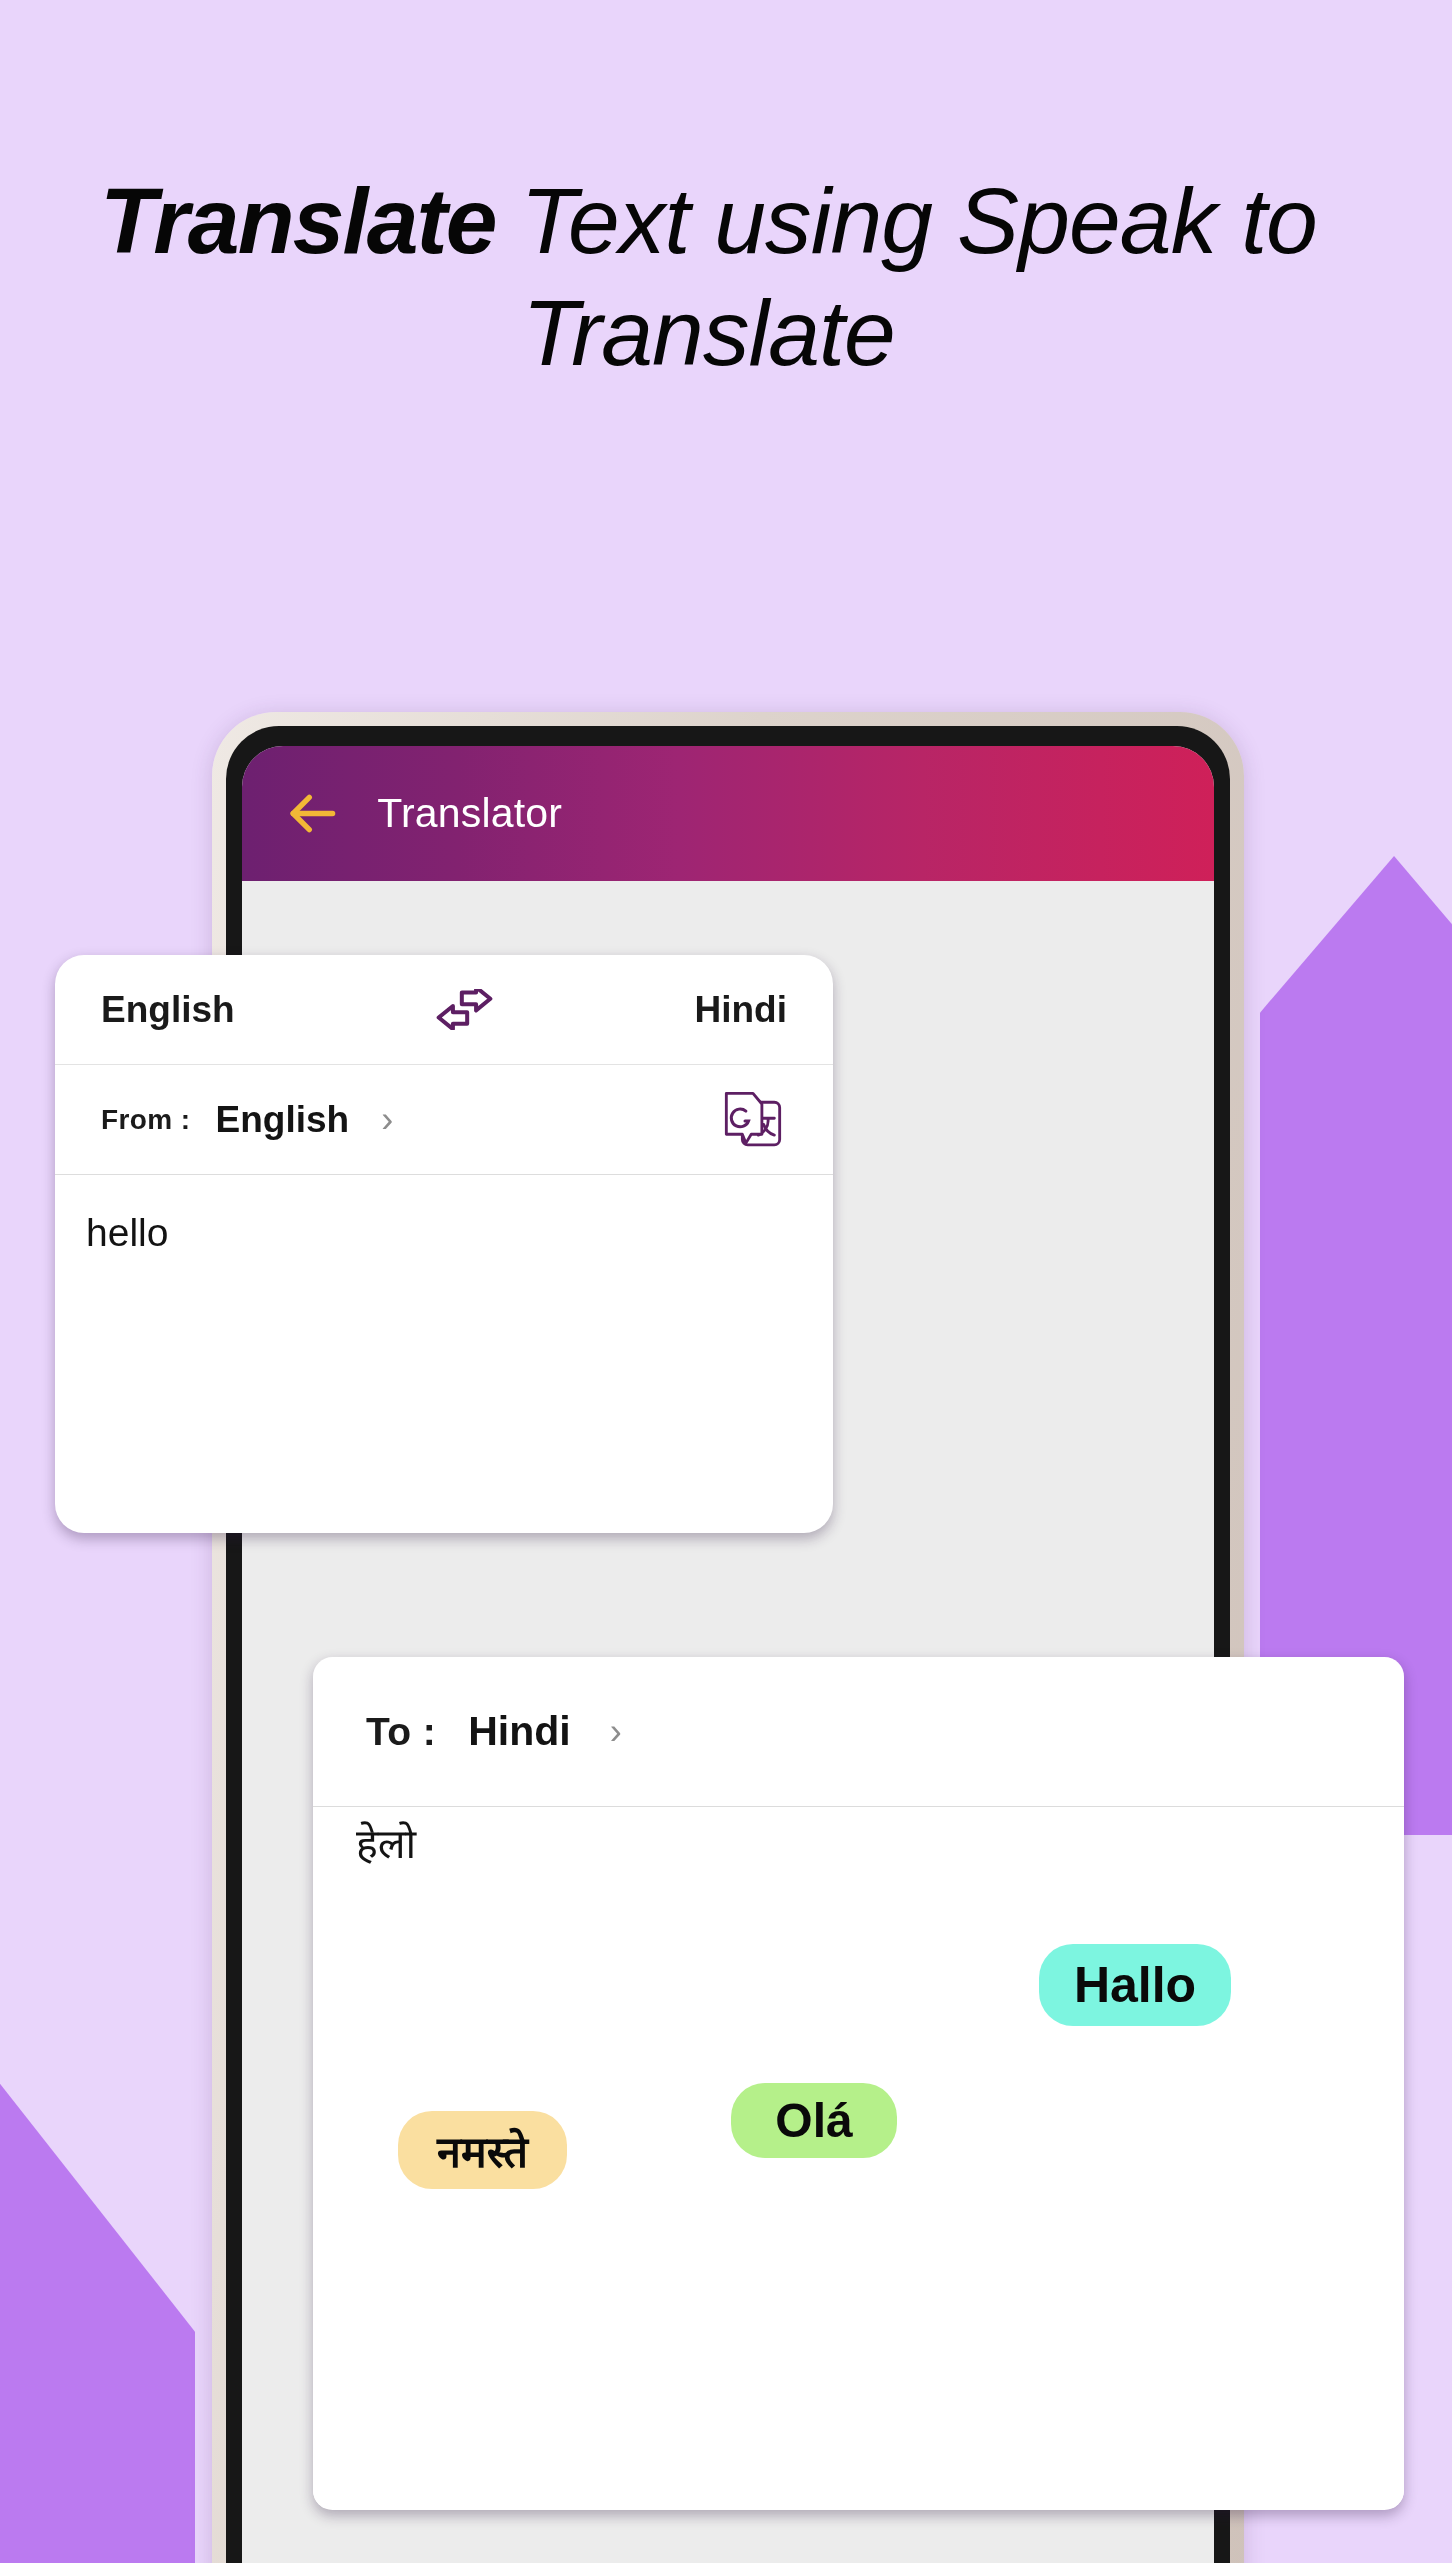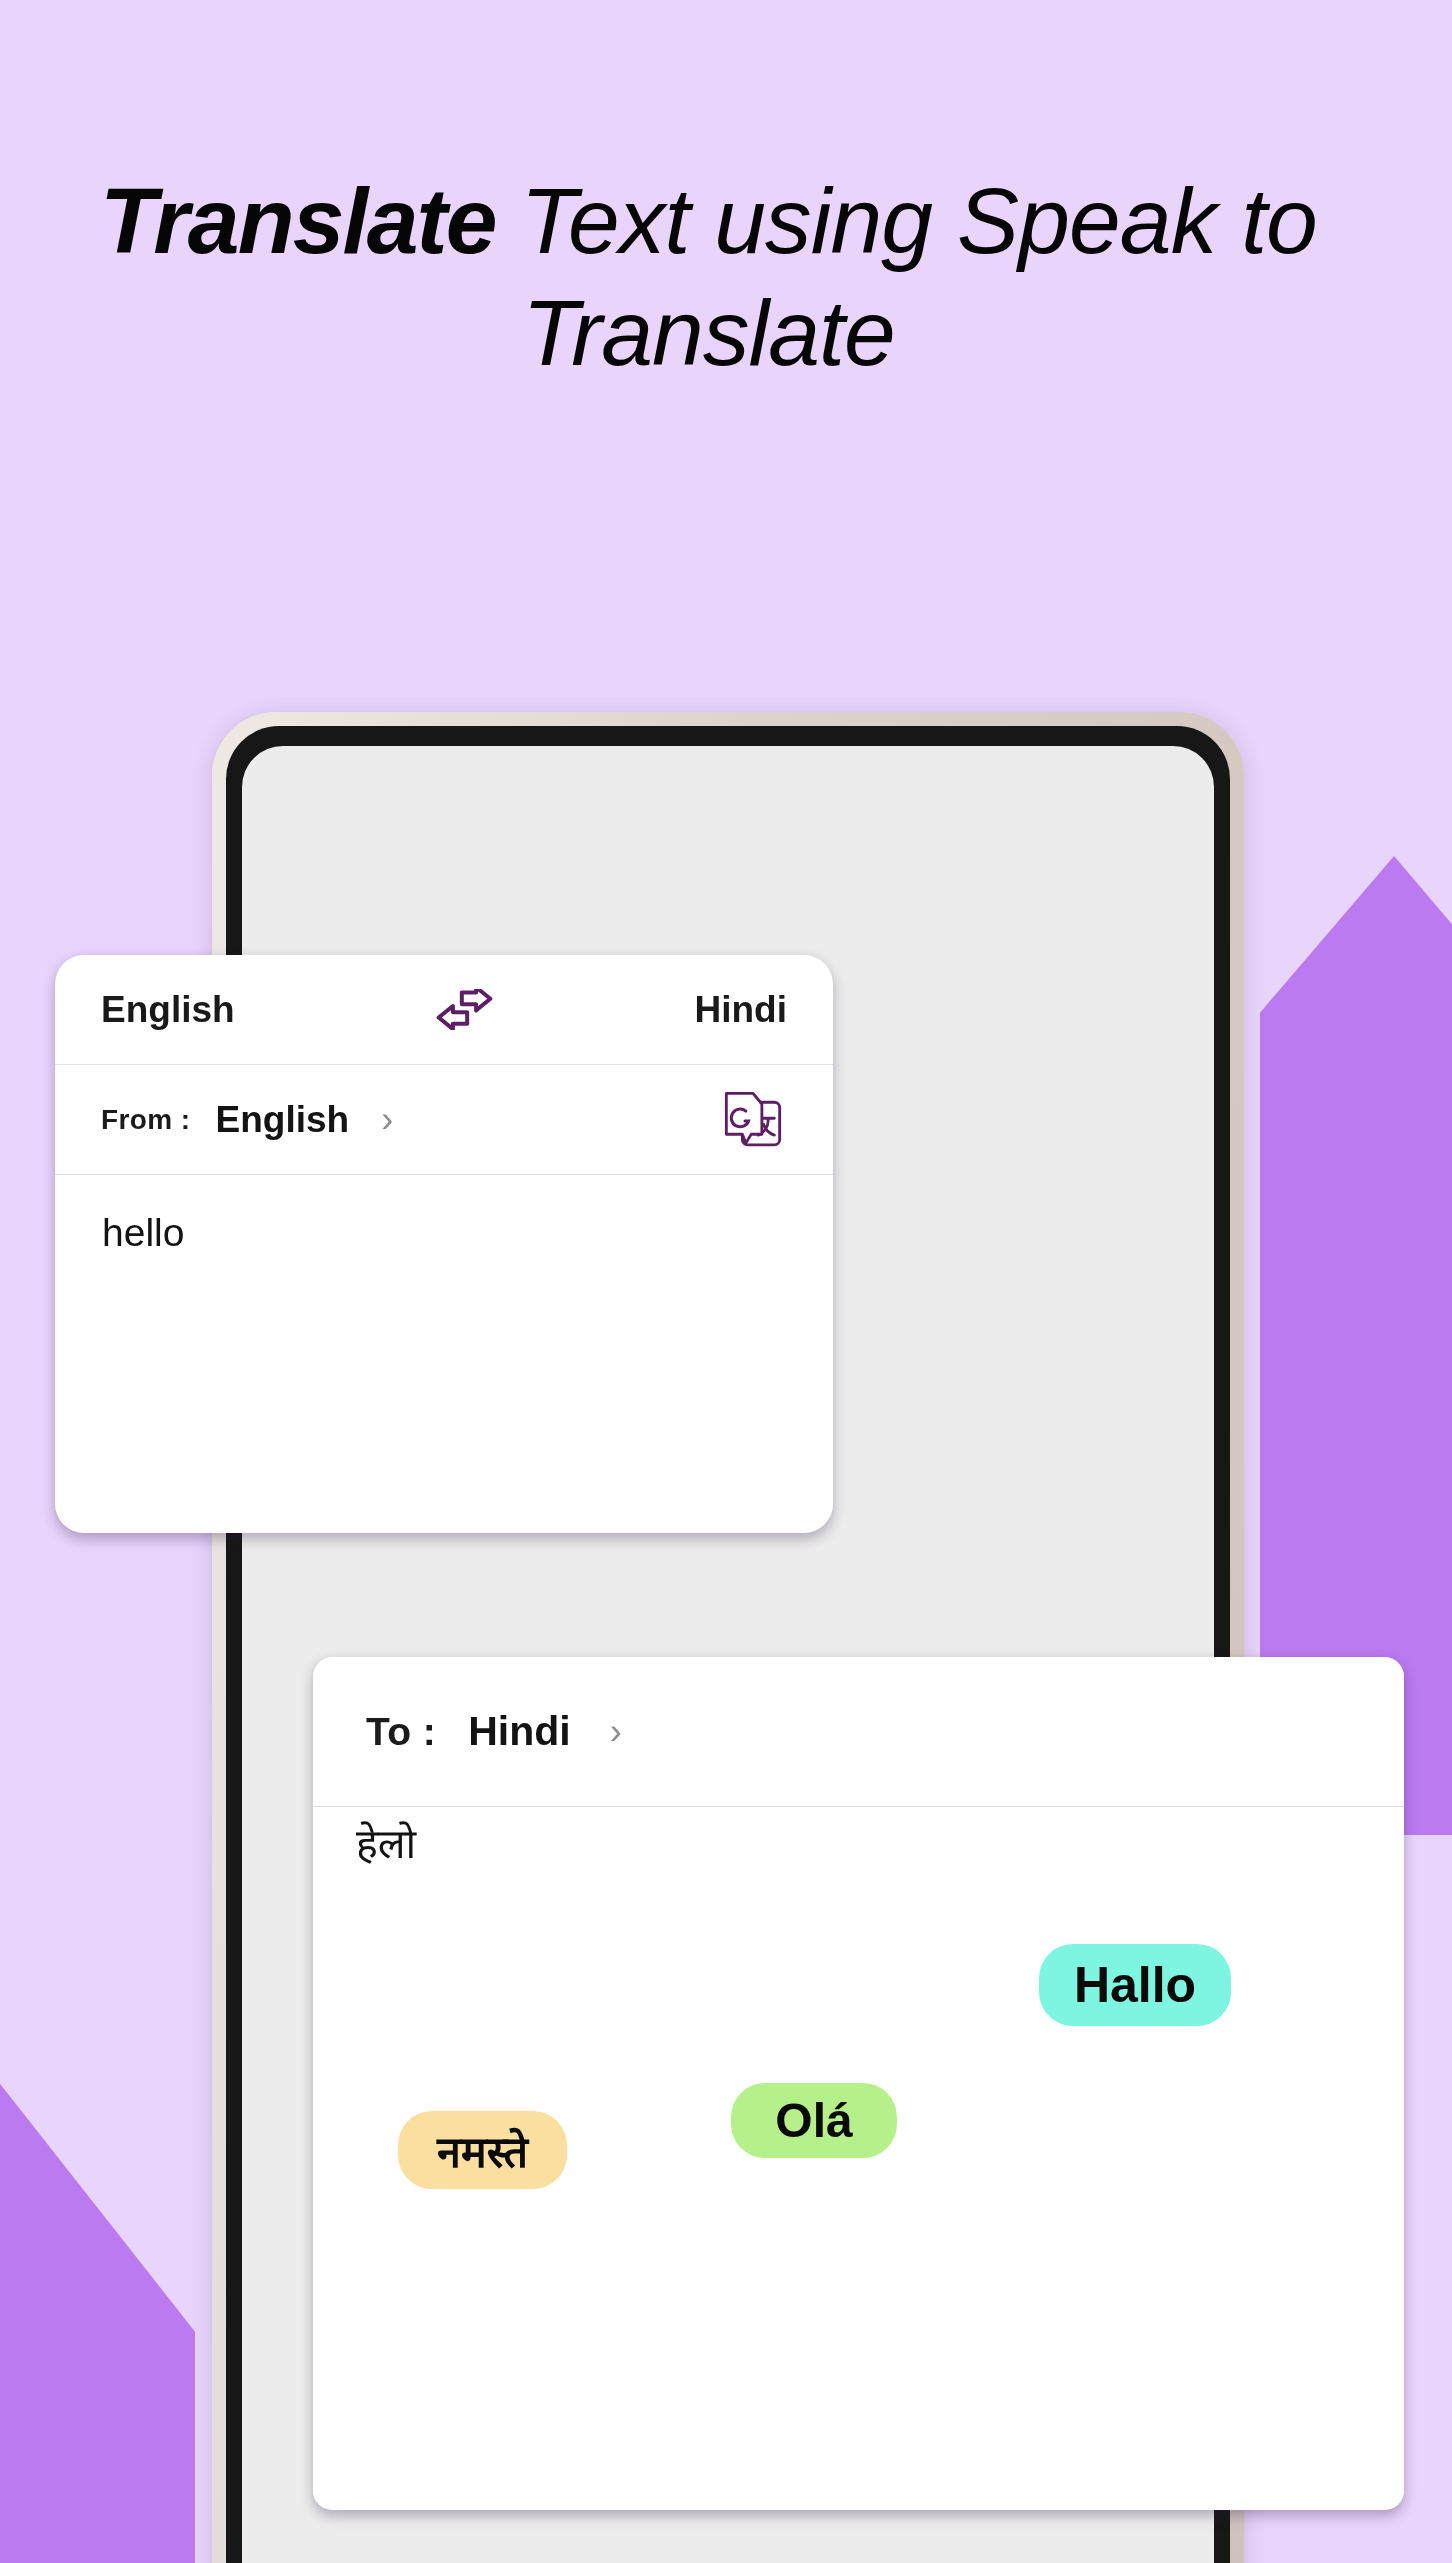--- a/index.html
+++ b/index.html
@@ -163,21 +163,21 @@
   .chev {
     color: #8d8d8d;
     font-size: 36px;
     font-weight: 300;
     margin-left: 7.1px;
     line-height: 1;
   }
   .spacer-flex { flex: 1 1 auto; }
   .gtrans-icon { width: 68px; height: 64px; }
   .source-text {
-    padding: 36px 47px;
+    padding: 36px 31px;
     font-size: 39px;
     color: #131313;
   }
 
   #card-target {
     left: 313px;
     top: 1657px;
     width: 1091px;
     height: 853px;
   }
@@ -239,20 +239,29 @@
 
 <h1 id="headline">
   <span class="strong">Translate</span><span> Text using Speak to Translate</span>
 </h1>
 
 <div id="phone">
   <div class="phone-outer">
     <div class="phone-bezel">
       <div class="phone-screen">
 
+        <div class="app-bar">
+          <span class="back-arrow">
+            <svg width="52" height="43" viewBox="0 0 58 48" aria-hidden="true">
+              <path d="M26 6 L8 24 L26 42" fill="none" stroke="#f2b836" stroke-width="6" stroke-linecap="round" stroke-linejoin="round"></path>
+              <path d="M8 24 L52 24" fill="none" stroke="#f2b836" stroke-width="6" stroke-linecap="round"></path>
+            </svg>
+          </span>
+          <span class="app-bar-title">Translator</span>
+        </div>
 
         <div class="app-body"></div>
       </div>
     </div>
   </div>
 </div>
 
 <div class="card" id="card-source">
 
   <div class="row-langpair">

